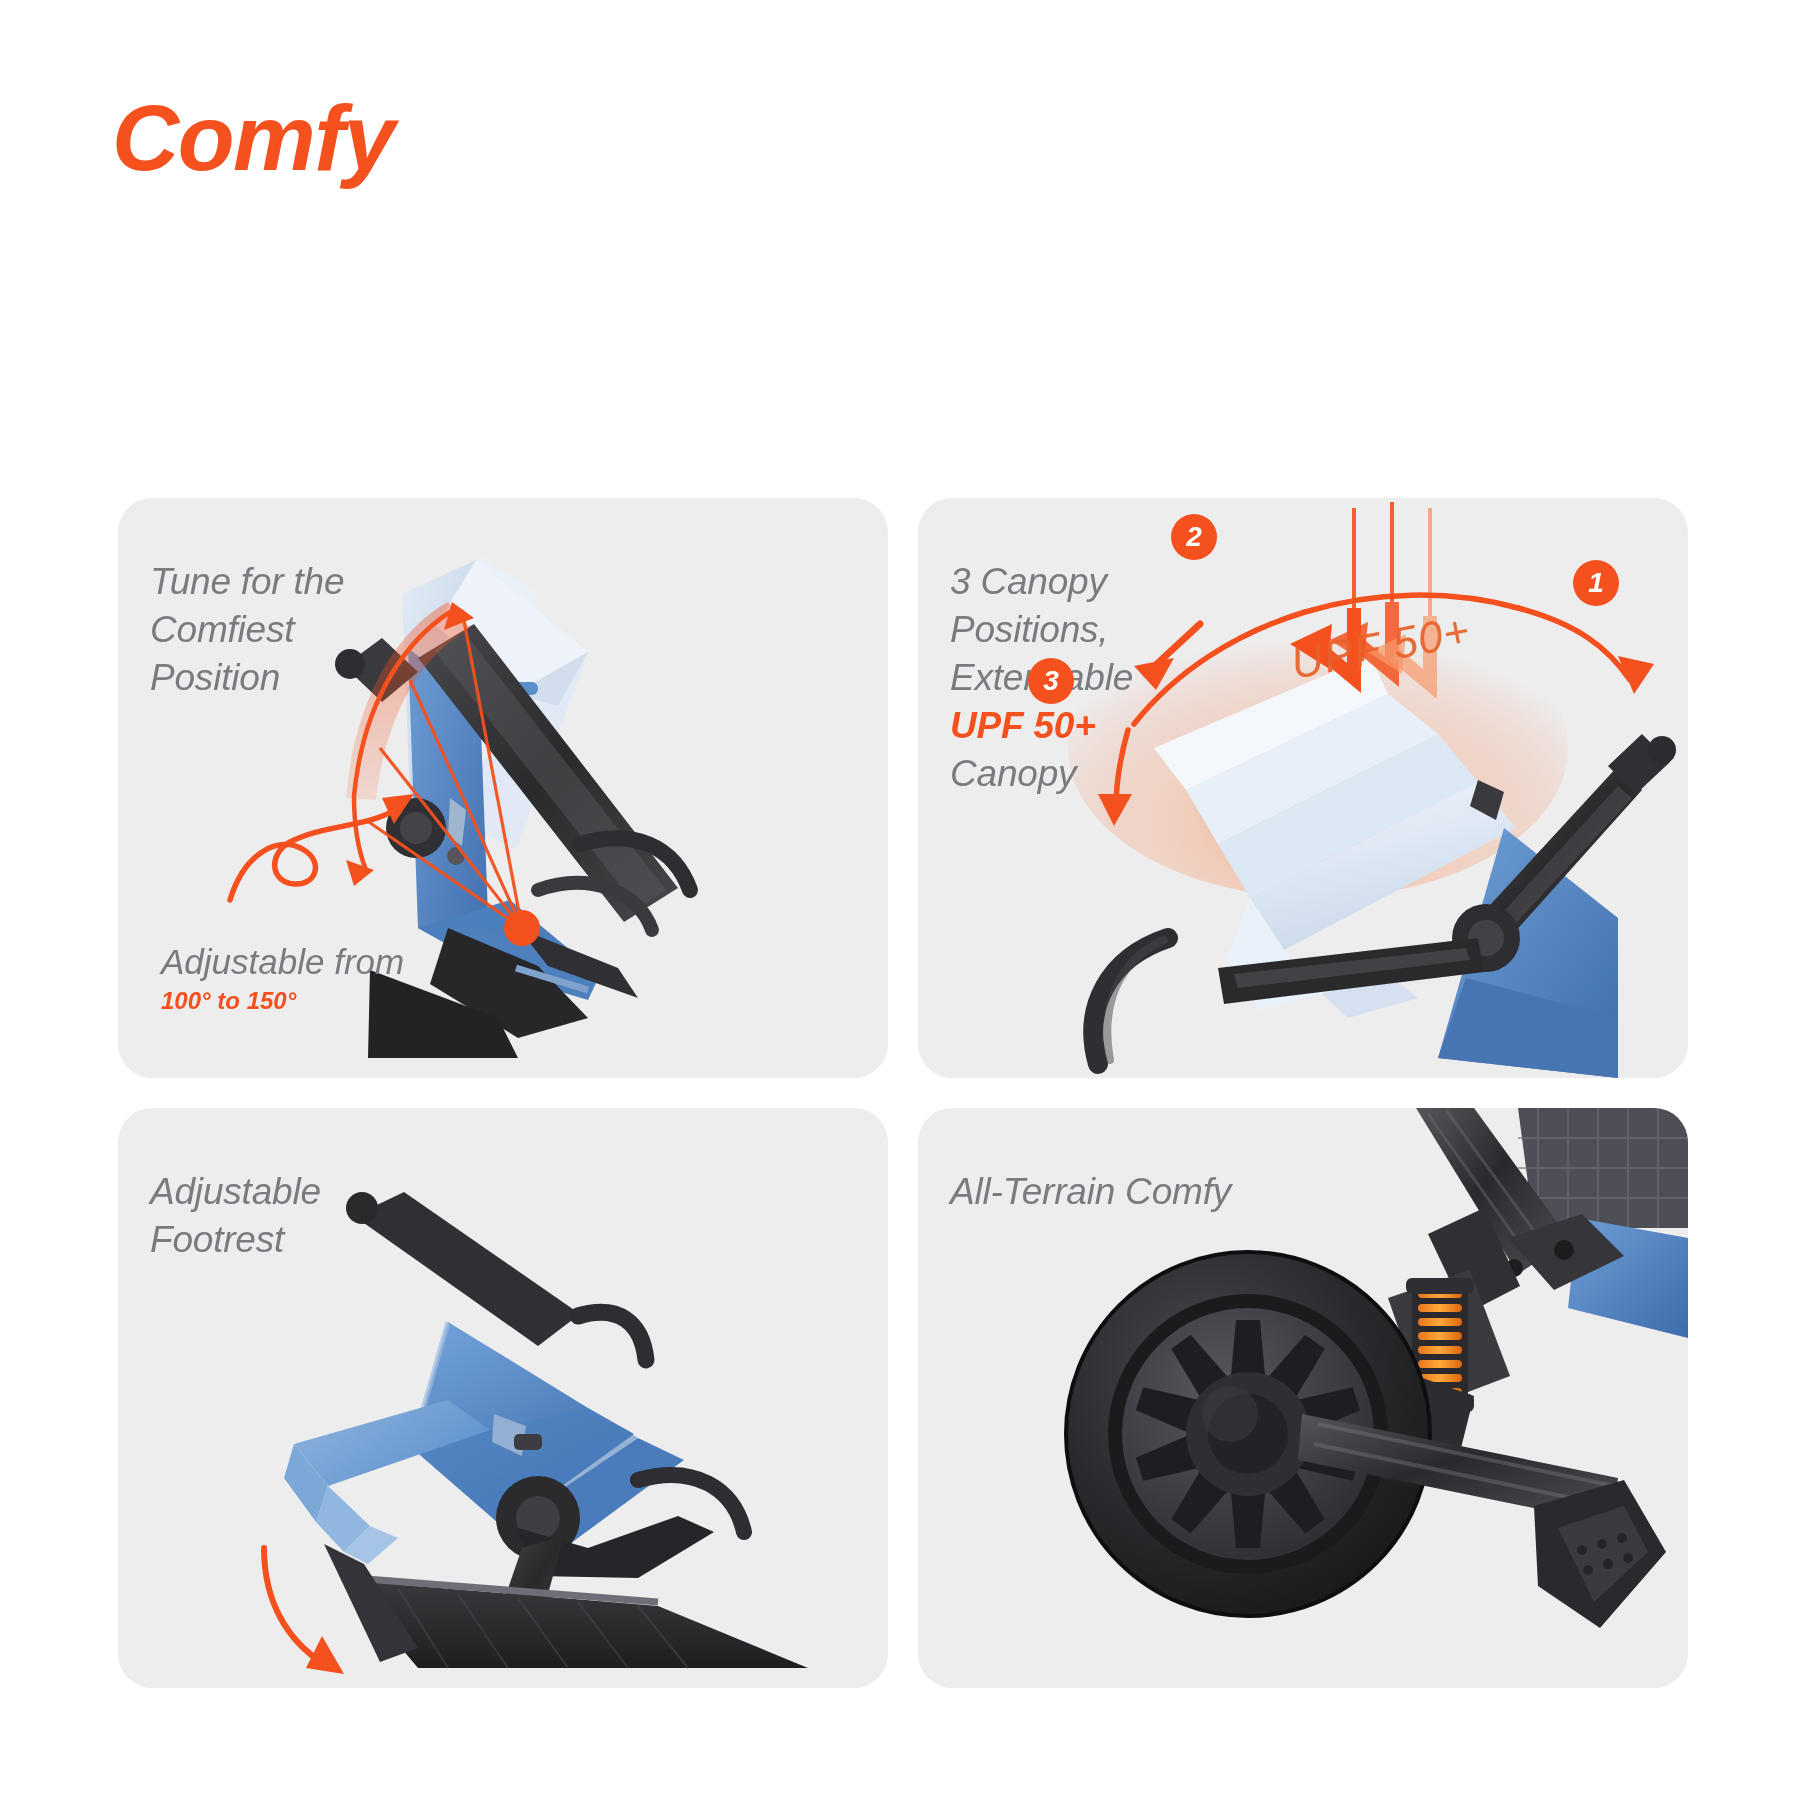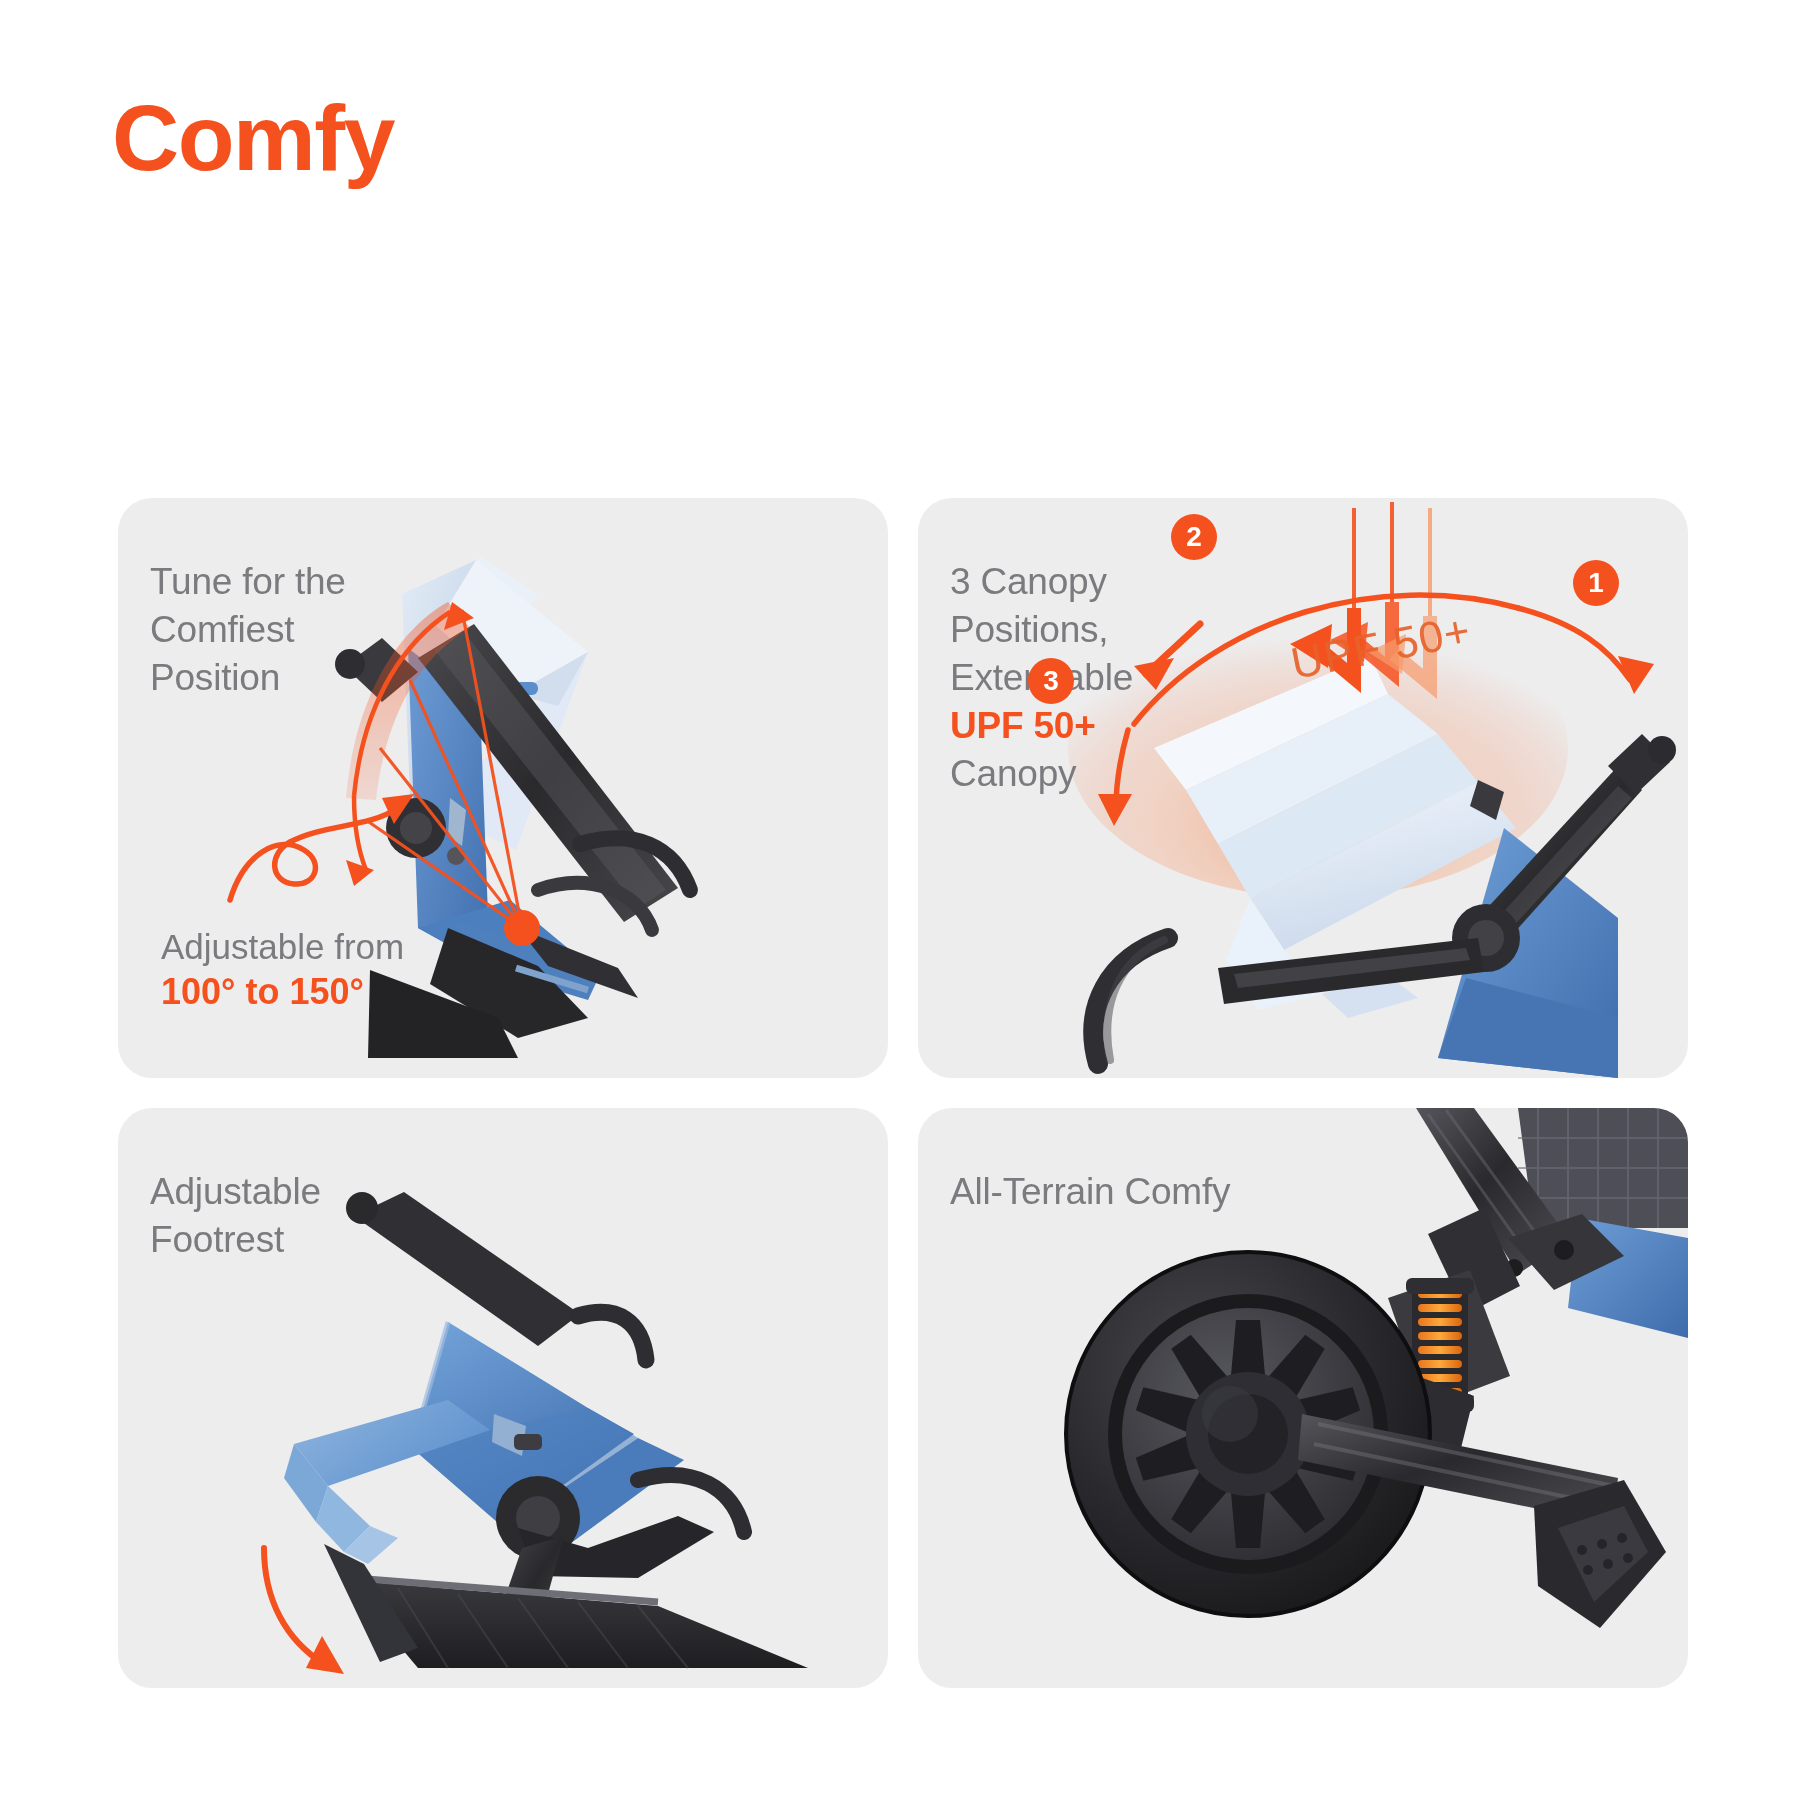--- a/index.html
+++ b/index.html
@@ -2,21 +2,21 @@
 <html><head>
 <meta charset="utf-8">
 <style>
   * { box-sizing: border-box; margin: 0; padding: 0; }
   html, body {
     width: 1800px; height: 1800px;
     background: #ffffff;
     font-family: "Liberation Sans", sans-serif;
     overflow: hidden;
   }
-  .page { position: relative; width: 1788px; height: 1800px; }
+  .page { position: relative; width: 1788px; height: 1800px; font-style: italic; }
 
   
   .header { position: absolute; left: 112px; top: 92px; }
   .title {
     font-size: 93px; font-weight: 700; color: #F4511E;
     letter-spacing: -1.5px; line-height: 1.0;
   }
   .subtitle {
     font-size: 44px; font-weight: 400; color: #7A7A7F;
     margin-top: 38px; letter-spacing: -0.3px;
@@ -43,21 +43,21 @@
   }
   .card-head {
     font-size: 37px; line-height: 1.30; color: #7A7A7F;
     font-weight: 400; letter-spacing: -0.2px;
   }
   .accent { color: #F4511E; font-weight: 700; }
   .card-sub {
     position: absolute; left: 43px; bottom: 62px; z-index: 6;
     font-size: 35px; line-height: 1.30; color: #7A7A7F;
   }
-  .card-sub .accent { display: block; font-size: 36px; }
+  .card-sub .accent { display: block; font-size: 24px; }
 
   
   .stage { position: absolute; inset: 0; z-index: 2; }
   .stage svg { width: 100%; height: 100%; display: block; }
 
   
   .badge {
     position: absolute; z-index: 8;
     width: 46px; height: 46px; border-radius: 50%;
     background: #F4511E; color: #fff;

